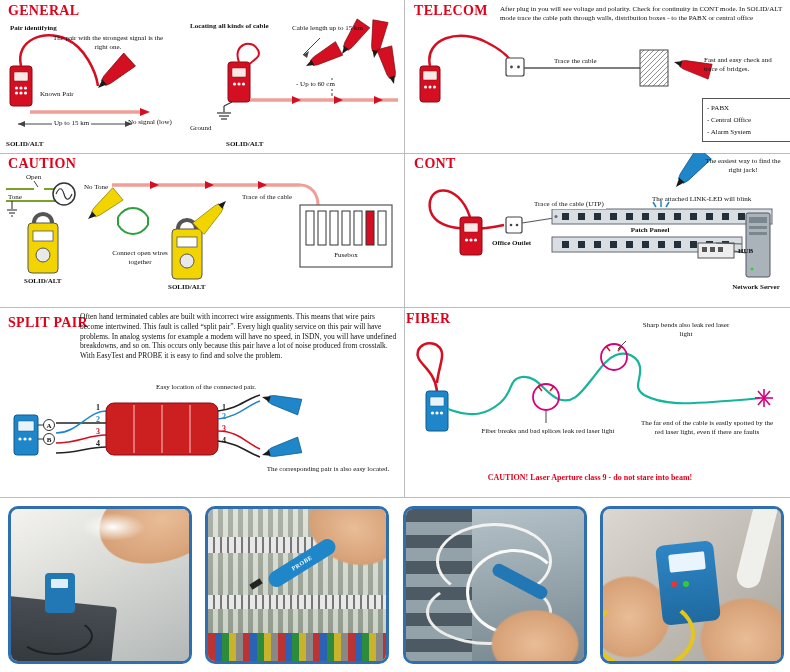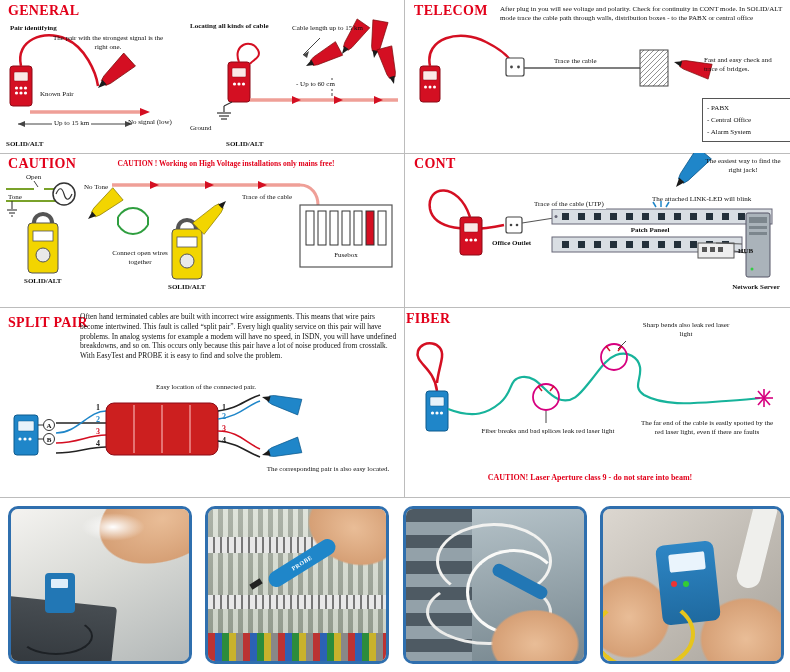--- a/index.html
+++ b/index.html
@@ -199,21 +199,20 @@
         <rect x="306" y="58" width="8" height="34" fill="#fff" stroke="#333"></rect>
         <rect x="318" y="58" width="8" height="34" fill="#fff" stroke="#333"></rect>
         <rect x="330" y="58" width="8" height="34" fill="#fff" stroke="#333"></rect>
         <rect x="342" y="58" width="8" height="34" fill="#fff" stroke="#333"></rect>
         <rect x="354" y="58" width="8" height="34" fill="#fff" stroke="#333"></rect>
         <rect x="366" y="58" width="8" height="34" fill="#d40f22" stroke="#333"></rect>
         <rect x="378" y="58" width="8" height="34" fill="#fff" stroke="#333"></rect>
       </g>
     </svg>
     <div class="title" style="left:8px;top:3px">CAUTION</div>
-    <div class="lbl b red ctr" style="left:104px;top:6px;width:244px;font-size:7.5px">CAUTION ! Working on High Voltage installations only mains free!</div>
     <div class="lbl" style="left:26px;top:20px">Open</div>
     <div class="lbl" style="left:8px;top:40px">Tone</div>
     <div class="lbl" style="left:84px;top:30px">No Tone</div>
     <div class="lbl ctr" style="left:112px;top:96px;width:56px">Connect open wires together</div>
     <div class="lbl wbg" style="left:240px;top:40px">Trace of the cable</div>
     <div class="lbl b" style="left:24px;top:124px">SOLID/ALT</div>
     <div class="lbl b" style="left:168px;top:130px">SOLID/ALT</div>
     <div class="lbl ctr" style="left:300px;top:98px;width:92px">Fusebox</div>
   </div>
 

